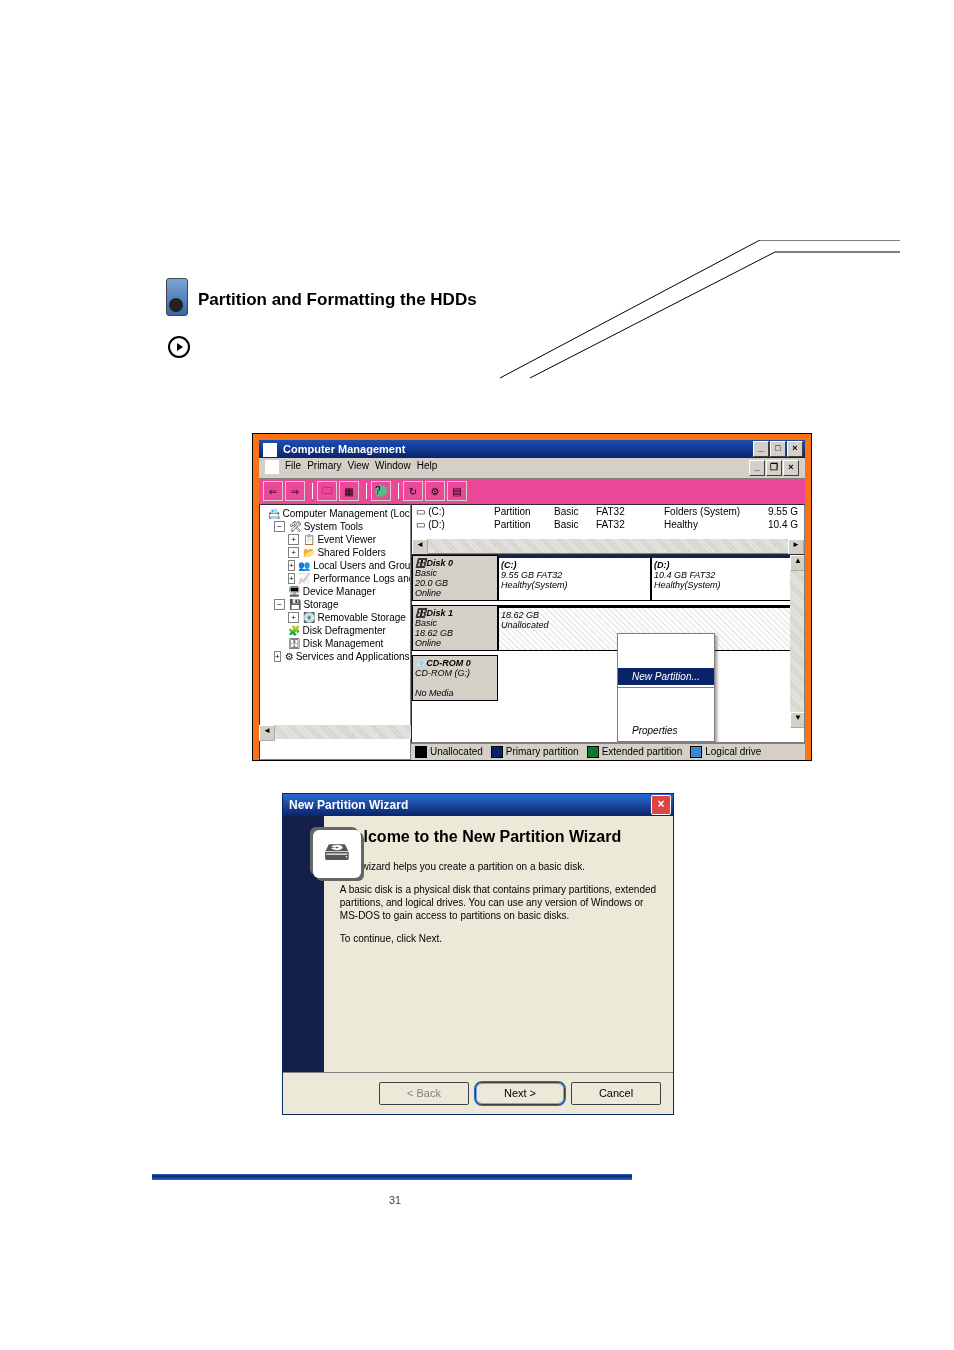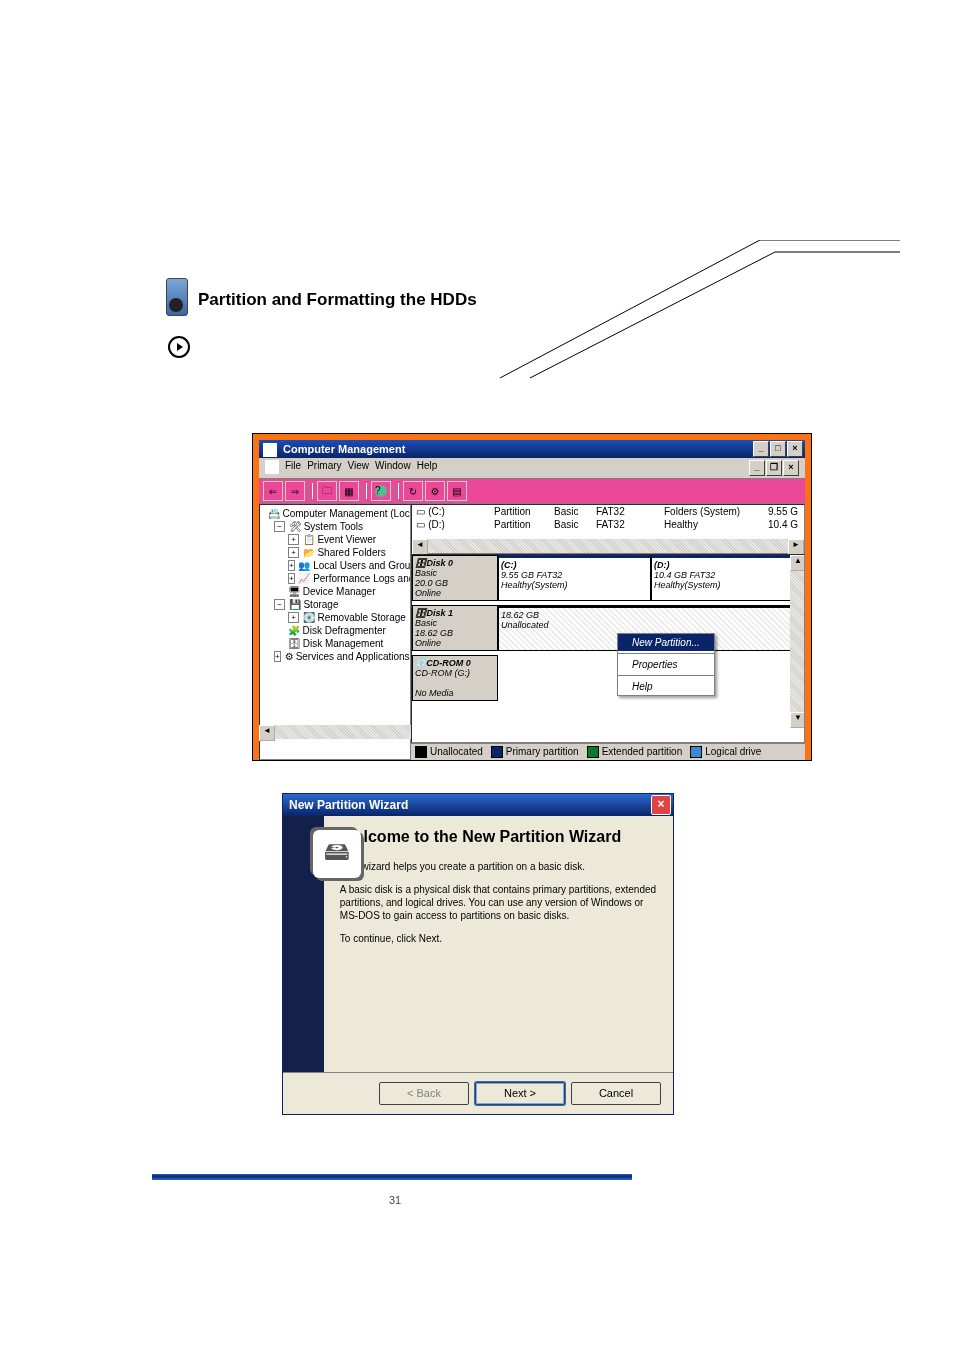--- a/index.html
+++ b/index.html
@@ -257,20 +257,21 @@
   .ctx-menu {
     position:absolute;
     background:#fff;
     border:1px solid #808080;
     box-shadow:2px 2px 3px rgba(0,0,0,.4);
     font-size:10px;
     z-index:5;
   }
   .ctx-item {
     padding:3px 14px;
+    margin-top:34px;
   }
   .ctx-item.hl {
     background:#0a246a;
     color:#fff;
   }
   .ctx-sep {
     border-top:1px solid #808080;
     margin:2px 0;
   }
   .legend-bar {
@@ -376,21 +377,21 @@
     background:#ece9d8;
     border:1px solid #404040;
     border-radius:2px;
     font-size:11px;
     padding:0 10px;
     display:flex;
     align-items:center;
     justify-content:center;
   }
   .wz-btn.disabled { color:#808080; }
-  .wz-btn.focus { box-shadow:0 0 0 1px #2a6ad0, inset 0 0 0 1px #7da8e0; }
+  .wz-btn.focus { box-shadow:0 0 0 1px #2a6ad0, inset 0 0 0 1px #7da8e0;border-radius:7px; }
 
   .footer-rule {
     position:absolute;
     left:152px;
     right:150px;
     top:1174px;
     height:6px;
   }
   .footer-rule .l1 { height:2px; background:linear-gradient(#2a6ad0,#0a246a); }
   .footer-rule .l2 { height:4px; background:linear-gradient(#0a246a,#2a6ad0); }

